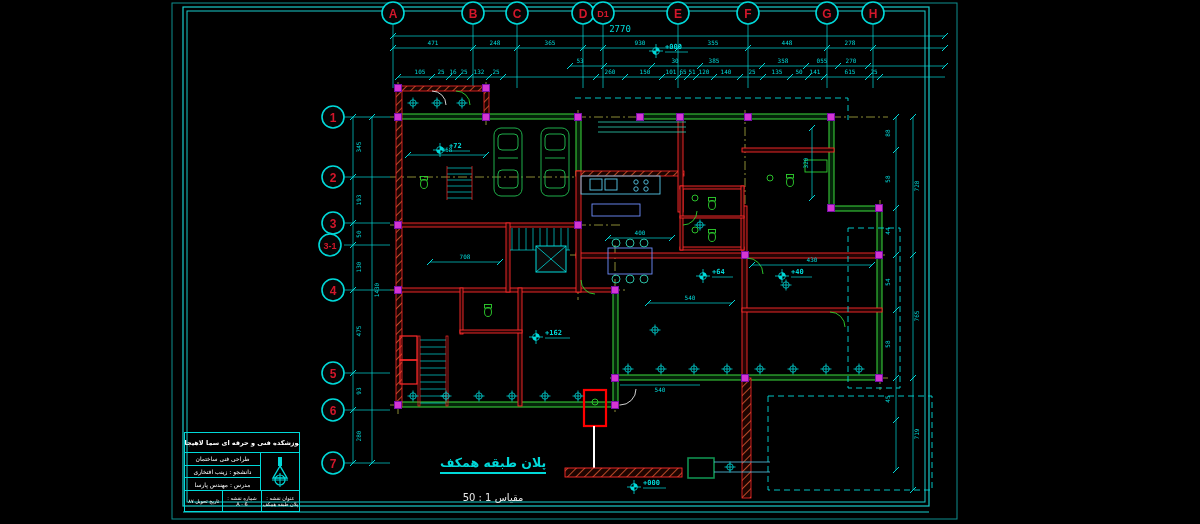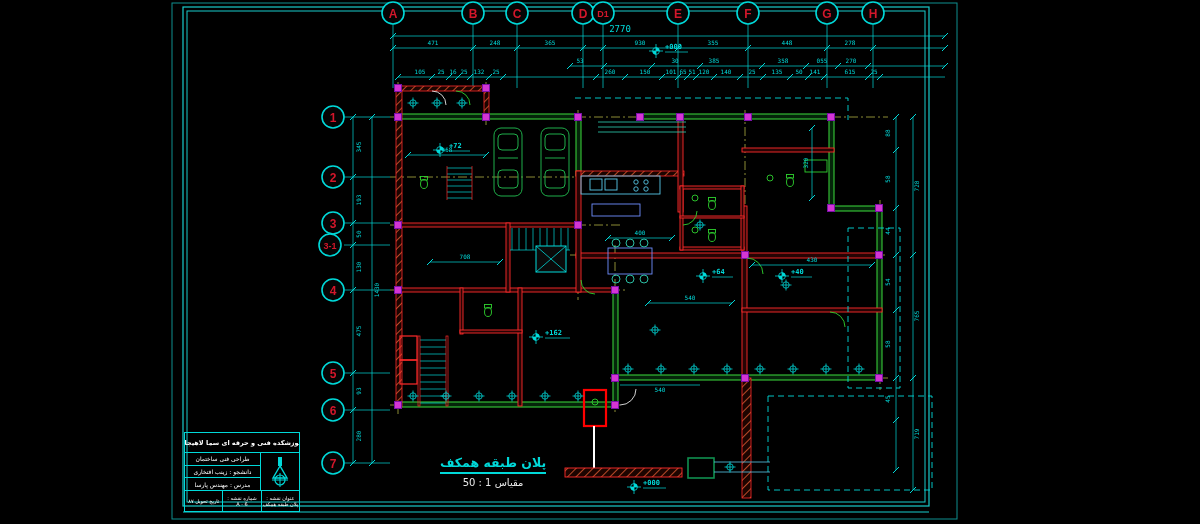--- a/index.html
+++ b/index.html
@@ -25,21 +25,21 @@
   .tb-bot{display:flex;height:20px;}
   .tb-bot>div{display:flex;flex-direction:column;align-items:center;justify-content:center;
               font-size:5px;line-height:6px;border-left:1px solid var(--cyan);flex:1;
               white-space:nowrap;overflow:hidden;}
   .tb-bot>div:last-child{border-left:none;}
   
   .ptitle{position:absolute;left:428px;top:452px;width:130px;text-align:center;direction:rtl;
           font-family:"DejaVu Sans",sans-serif;}
   .ptitle .t{color:var(--cyan);font-size:12.5px;font-weight:bold;border-bottom:2px solid var(--cyan);
              padding-bottom:2px;display:inline-block;}
-  .ptitle .s{color:#e8e8e8;font-size:10px;margin-top:3px;text-align:center;}
+  .ptitle .s{color:#e8e8e8;font-size:10px;margin-top:18px;text-align:center;}
 </style>
 </head>
 <body>
 
 <div class="canvas">
 <svg width="1200" height="524" viewBox="0 0 1200 524">
   <defs>
     <pattern id="hatchR" width="6" height="6" patternUnits="userSpaceOnUse" patternTransform="rotate(45)">
       <rect width="6" height="6" fill="#1c0400"></rect>
       <line x1="0" y1="0" x2="0" y2="6" stroke="#ff6a3a" stroke-width="1.4"></line>

